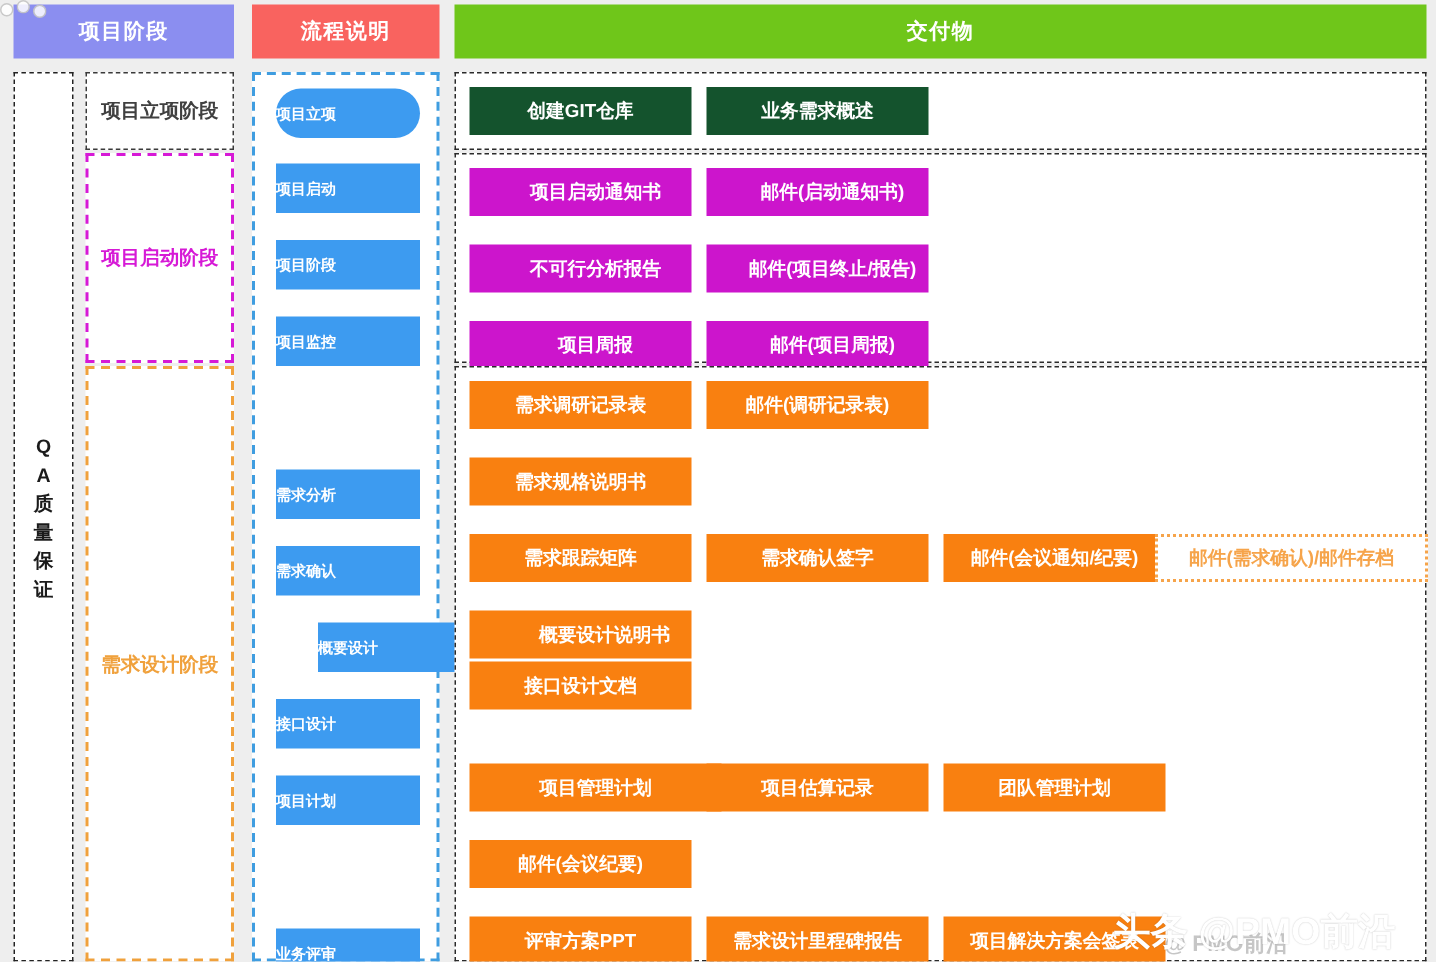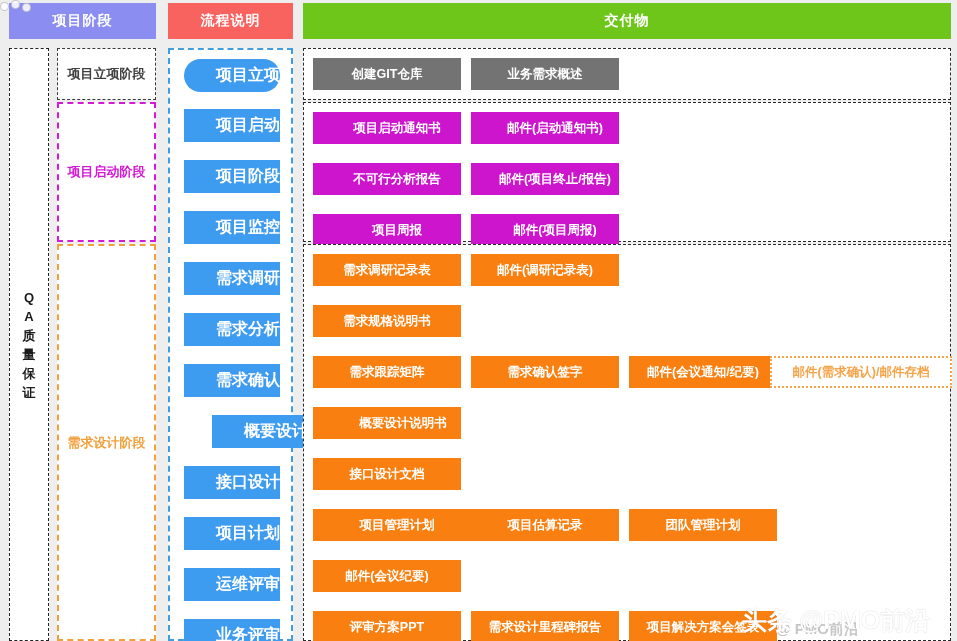--- a/index.html
+++ b/index.html
@@ -88,22 +88,22 @@
     width: 125px; height: 593px;
     border: 2px dashed #3f9de0;
     box-sizing: border-box;
     background: #ffffff;
   }
   .flow-btn {
     position: absolute;
     left: 14px; width: 96px; height: 33px;
     background: #3d9bf0;
     color: #ffffff;
-    font-size: 16px; font-weight: bold;
-    display: flex; align-items: center; justify-content: flex-end;
+    font-size: 10px; font-weight: bold;
+    display: flex; align-items: center; justify-content: flex-start;
     box-sizing: border-box;
   }
   .flow-btn.rounded { border-radius: 17px; }
 
   
   .deliv-col {
     position: absolute;
     left: 303px; top: 3px;
     width: 648px; height: 593px;
   }
@@ -122,21 +122,21 @@
     position: absolute;
     height: 32px;
     color: #ffffff;
     font-size: 12.5px;
     font-weight: bold;
     display: flex; align-items: center; justify-content: center;
     box-sizing: border-box;
     text-align: center;
     white-space: nowrap;
   }
-  .d-gray   { background: #737373; }
+  .d-gray   { background: #14532d; }
   .d-purple { background: #cc15cc; padding-left: 20px; }
   .d-orange { background: #f98010; }
   .d-ghost {
     background: #ffffff;
     color: #f6a44a;
     border: 2px dotted #f6a44a;
   }
 
   
   .wm {
@@ -214,40 +214,34 @@
       </div>
       <div class="flow-btn" style="top: 59px;">
         <span>项目启动</span>
       </div>
       <div class="flow-btn" style="top: 110px;">
         <span>项目阶段</span>
       </div>
       <div class="flow-btn" style="top: 161px;">
         <span>项目监控</span>
       </div>
-      <div class="flow-btn" style="top: 212px;">
-        <span>需求调研</span>
-      </div>
       <div class="flow-btn" style="top: 263px;">
         <span>需求分析</span>
       </div>
       <div class="flow-btn" style="top: 314px;">
         <span>需求确认</span>
       </div>
       <div class="flow-btn" style="top: 365px; margin-left: 28px;">
         <span>概要设计</span>
       </div>
       <div class="flow-btn" style="top: 416px;">
         <span>接口设计</span>
       </div>
       <div class="flow-btn" style="top: 467px;">
         <span>项目计划</span>
-      </div>
-      <div class="flow-btn" style="top: 518px;">
-        <span>运维评审</span>
       </div>
       <div class="flow-btn" style="top: 569px;">
         <span>业务评审</span>
       </div>
     </div>
 
   <div class="deliv-col">
     <div class="deliv-group g0" id="dg0">
         <div class="d-btn d-gray" style="top: 9px; left: 9px; width: 148px;">
           <span>创建GIT仓库</span>
@@ -294,21 +288,21 @@
         </div>
         <div class="d-btn d-orange" style="top: 111px; left: 325px; width: 148px;">
           <span>邮件(会议通知/纪要)</span>
         </div>
         <div class="d-btn d-ghost" style="top: 111px; left: 466px; width: 182px;">
           <span>邮件(需求确认)/邮件存档</span>
         </div>
         <div class="d-btn d-orange" style="top: 162px; left: 9px; width: 148px; padding-left: 32px;">
           <span>概要设计说明书</span>
         </div>
-        <div class="d-btn d-orange" style="top: 213px; left: 9px; width: 148px;">
+        <div class="d-btn d-orange" style="top: 196px; left: 9px; width: 148px;">
           <span>接口设计文档</span>
         </div>
         <div class="d-btn d-orange" style="top: 264px; left: 9px; width: 168px;">
           <span>项目管理计划</span>
         </div>
         <div class="d-btn d-orange" style="top: 264px; left: 167px; width: 148px;">
           <span>项目估算记录</span>
         </div>
         <div class="d-btn d-orange" style="top: 264px; left: 325px; width: 148px;">
           <span>团队管理计划</span>

